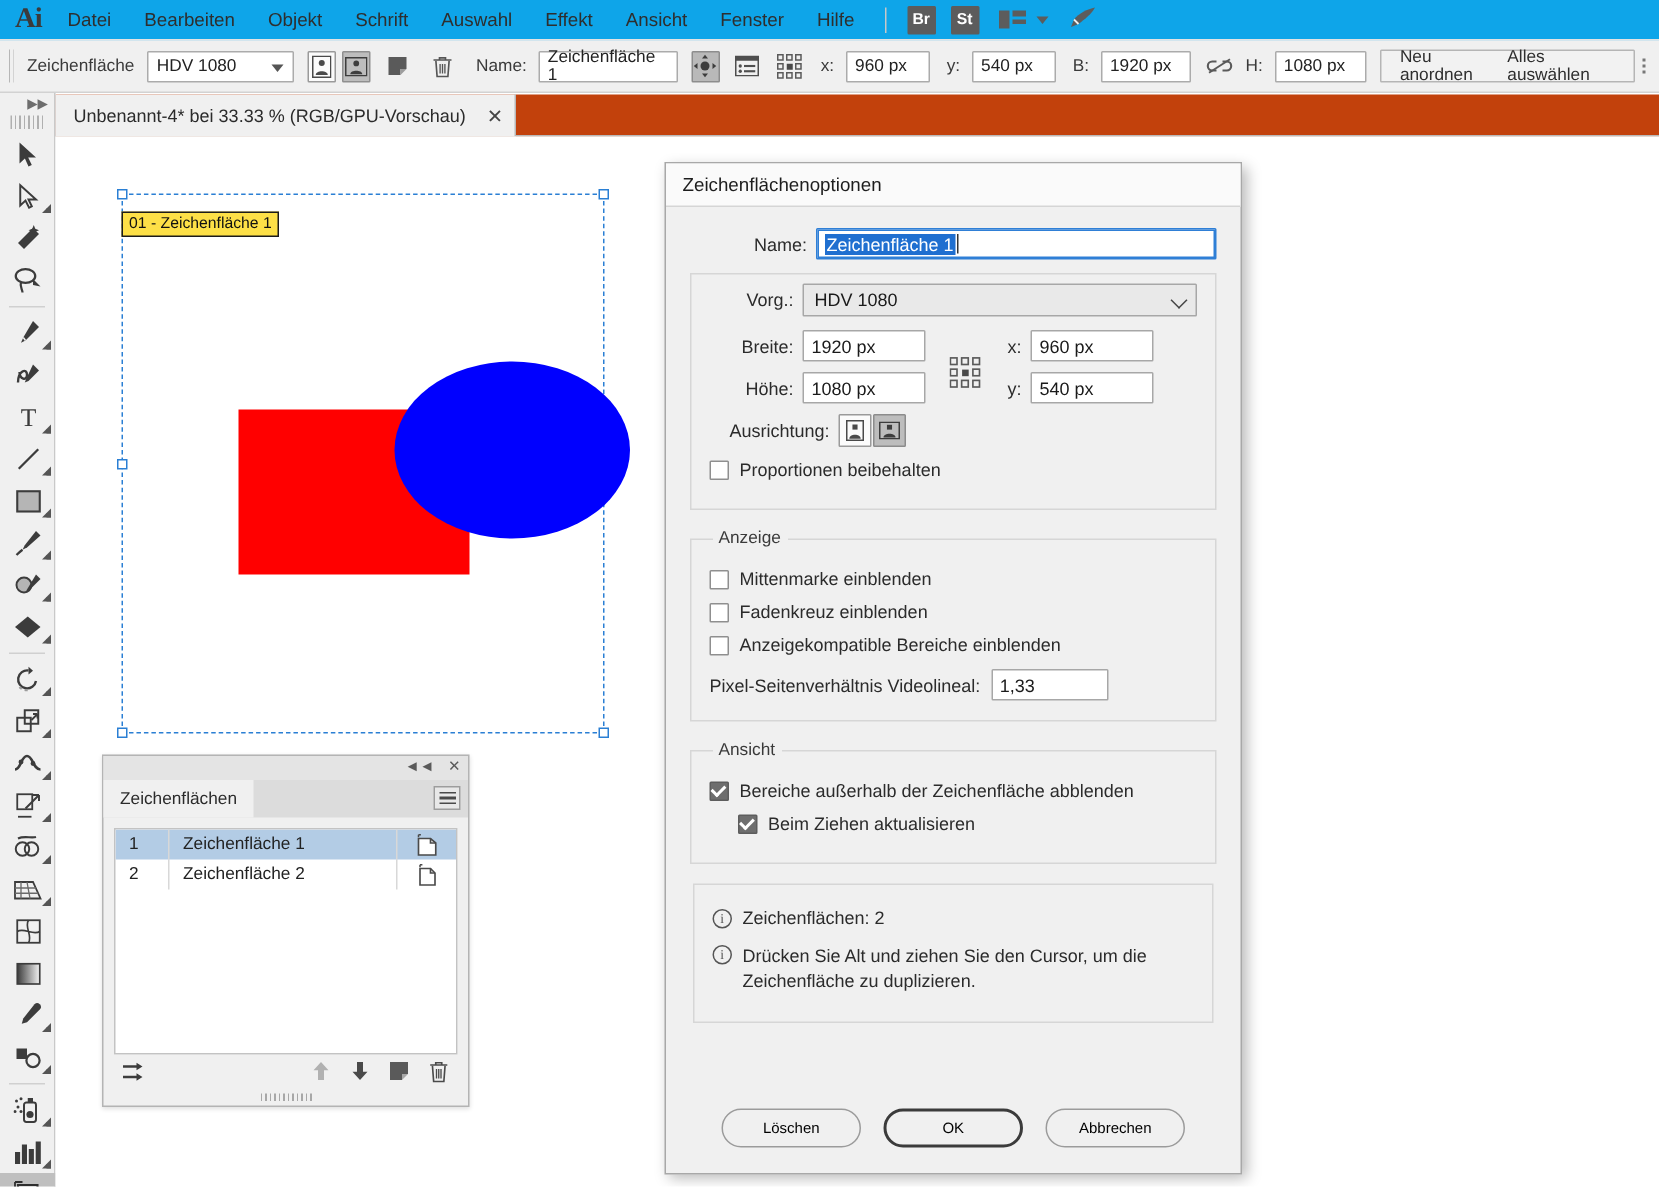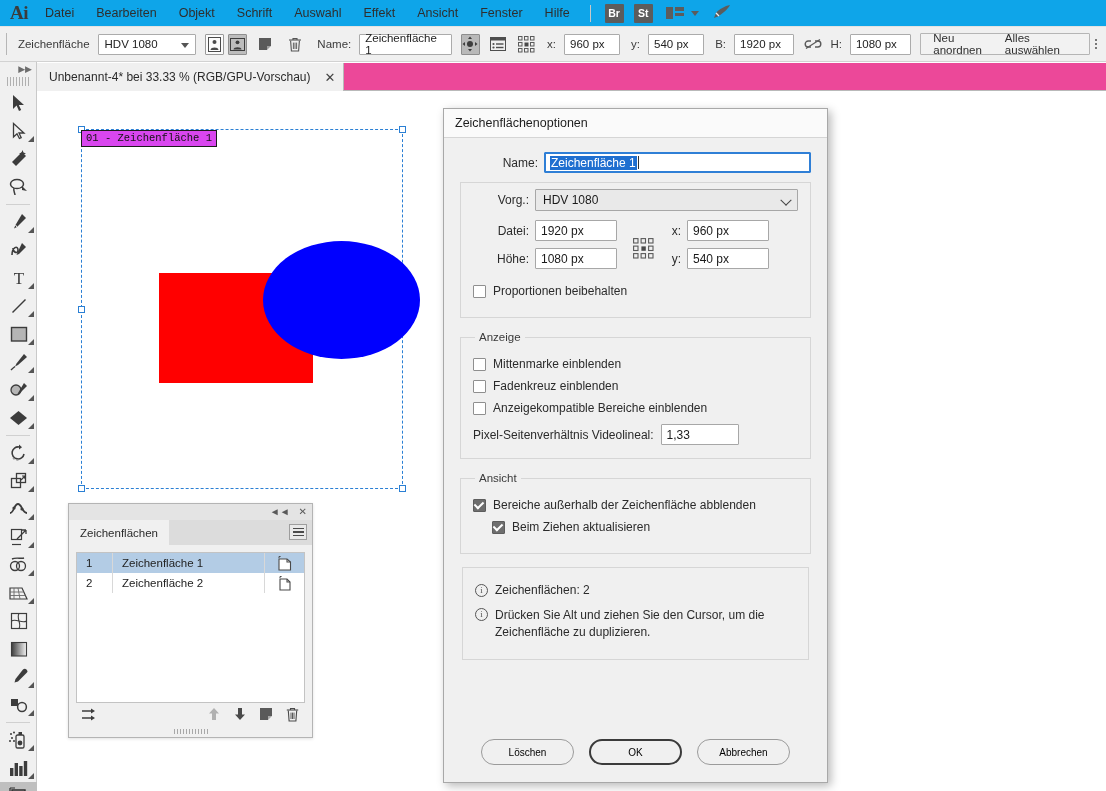--- a/index.html
+++ b/index.html
@@ -94,21 +94,21 @@
   .cb-flat-btn span { padding: 0 4px; }
   .kebab {
     width: 12px; margin-left: auto; margin-right: 5px;
     display: flex; flex-direction: column; align-items: center; gap: 2px; cursor: pointer;
   }
   .kebab i { width: 2px; height: 2px; background: #777; display: block; }
 
   
   .tabstrip {
     position: absolute; left: 37px; top: 63px; width: 1069px; height: 28px;
-    background: #ec4899; border-bottom: 1px solid #b9b9b9;
+    background: #c2410c; border-bottom: 1px solid #b9b9b9;
   }
   .doctab {
     position: absolute; left: 0; top: 0; height: 28px;
     background: #f0f0f0; border-right: 1px solid #b9b9b9;
     display: flex; align-items: center; padding: 0 8px 0 12px; cursor: pointer;
   }
   .doctab .t { font-size: 12px; color: #2b2b2b; white-space: nowrap; }
   .doctab .x { margin-left: 14px; font-size: 13px; color: #444; cursor: pointer; line-height: 1; }
 
   
@@ -144,23 +144,23 @@
   }
   .artboard-box {
     position: absolute; left: 44px; top: 38px; width: 322px; height: 360px;
     border: 1px dashed #2a7fd4; box-sizing: border-box;
   }
   .ab-handle {
     position: absolute; width: 7px; height: 7px;
     background: #ffffff; border: 1px solid #2a7fd4;
   }
   .ab-label {
-    position: absolute; left: 44px; top: 39px;
-    background: #d946ef; border: 1px solid #1b1b1b;
-    font-size: 10.5px; color: #111; padding: 1px 4px 2px 4px; white-space: nowrap; font-family: Liberation Mono, monospace;
+    position: absolute; left: 44px; top: 50px;
+    background: #fde047; border: 1px solid #1b1b1b;
+    font-size: 10.5px; color: #111; padding: 1px 4px 2px 4px; white-space: nowrap;
   }
   .shape-rect {
     position: absolute; left: 122px; top: 182px; width: 154px; height: 110px;
   }
   .shape-ellipse {
     position: absolute; left: 226px; top: 150px; width: 157px; height: 118px;
     border-radius: 50%;
   }
 
   
@@ -771,21 +771,21 @@
           <span class="lbl" style="width:56px; margin-right:6px;">Vorg.:</span>
           <span class="dsel" style="flex:1;">
             <span>HDV 1080</span>
             <span class="c"></span>
           </span>
         </div>
 
         <div style="display:flex; align-items:center;">
           <div style="flex:0 0 auto;">
             <div class="row" style="margin-bottom:7px;">
-              <span class="lbl" style="width:56px; margin-right:6px;">Datei:</span>
+              <span class="lbl" style="width:56px; margin-right:6px;">Breite:</span>
               <span class="txtin" style="width:82px;">
                 <span>1920 px</span>
               </span>
             </div>
             <div class="row" style="margin-bottom:7px;align-items:center;">
               <span class="lbl" style="width:56px; margin-right:6px;">Höhe:</span>
               <span class="txtin" style="width:82px;">
                 <span>1080 px</span>
               </span>
             </div>
@@ -816,20 +816,37 @@
             </div>
             <div class="row" style="margin-bottom:7px;">
               <span class="lbl" style="width:18px; margin-right:6px;">y:</span>
               <span class="txtin" style="width:82px;">
                 <span>540 px</span>
               </span>
             </div>
           </div>
         </div>
 
+        <div class="row" style="margin-bottom:4px;">
+          <span class="lbl" style="width:80px; margin-right:6px;">Ausrichtung:</span>
+          <span class="orient">
+            <svg width="12" height="14" viewBox="0 0 12 14">
+              <rect x="0.5" y="0.5" width="11" height="13" fill="none" stroke="#4a4a4a"></rect>
+              <rect x="4.3" y="3" width="3.4" height="3.4" fill="#4a4a4a"></rect>
+              <path d="M2.2 12.5 C2.2 8.9 9.8 8.9 9.8 12.5 Z" fill="#4a4a4a"></path>
+            </svg>
+          </span>
+          <span class="orient on">
+            <svg width="14" height="12" viewBox="0 0 14 12">
+              <rect x="0.5" y="0.5" width="13" height="11" fill="none" stroke="#3d3d3d"></rect>
+              <rect x="5.3" y="2.2" width="3.4" height="3.2" fill="#3d3d3d"></rect>
+              <path d="M3 10.6 C3 7.4 11 7.4 11 10.6 Z" fill="#3d3d3d"></path>
+            </svg>
+          </span>
+        </div>
 
         <div class="cbrow">
           <span class="cbx"></span>
           <span>Proportionen beibehalten</span>
         </div>
       </fieldset>
 
       <fieldset class="grp">
         <legend>Anzeige</legend>
         <div class="cbrow">

